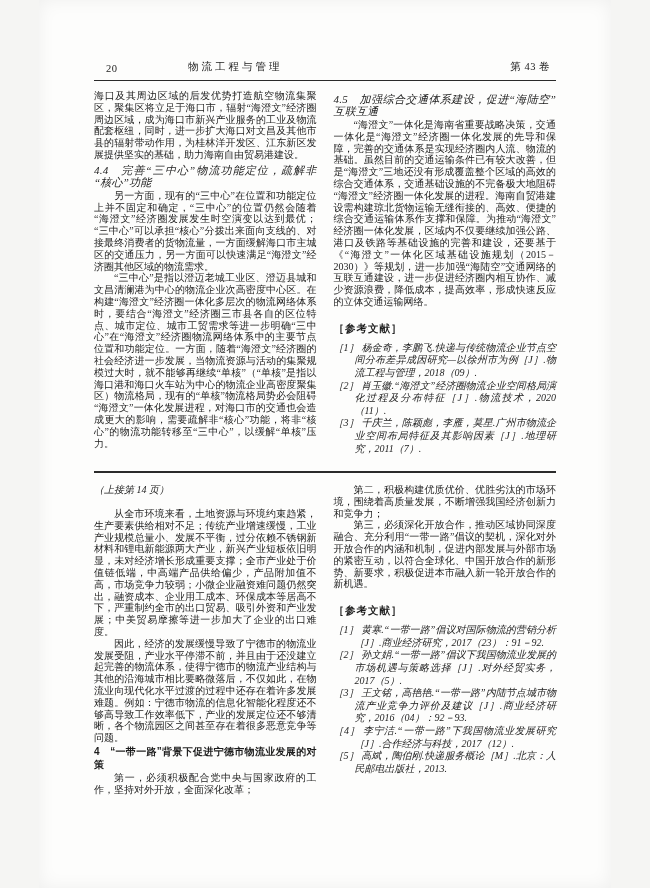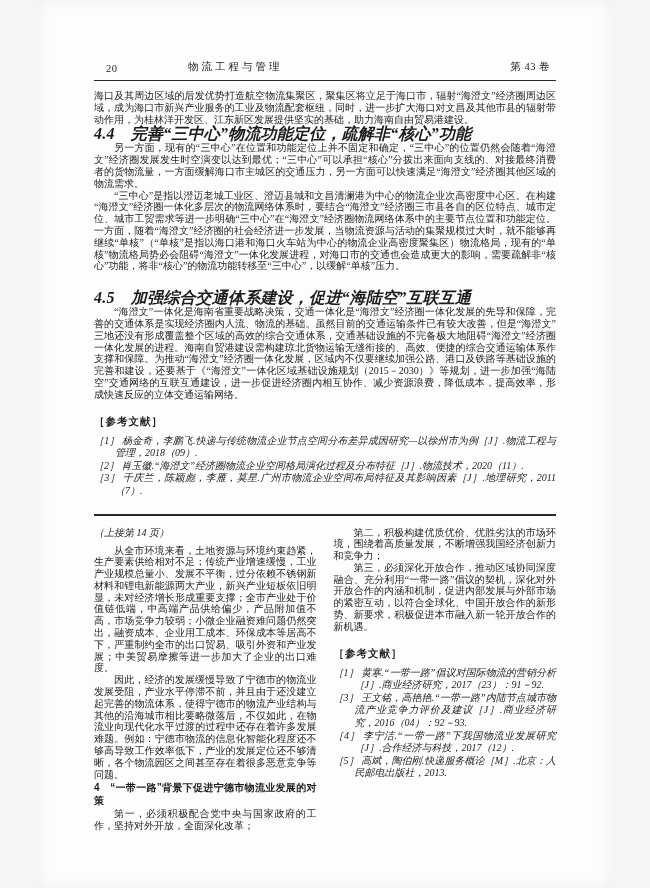--- a/index.html
+++ b/index.html
@@ -23,29 +23,29 @@
     padding: 0 4px 6px 4px;
     font-size: 10.5px;
     letter-spacing: 0.5px;
   }
   .page-header .pageno { width: 90px; text-align: left; padding-left: 8px; }
   .page-header .jtitle { flex: 1; text-align: left; letter-spacing: 3px; }
   .page-header .vol    { width: 90px; text-align: right; padding-right: 2px; }
   
   .row { display: flex; gap: 17px; }
   .col { flex: 1; min-width: 0; text-align: justify; }
-  .row.top { padding-top: 9px; flex-direction: column; }
+  .row.top { padding-top: 9px; }
   .row.bottom { padding-top: 11px; }
   p { line-height: 11.8px; }
   p.ind { text-indent: 2em; }
   p.cont { text-indent: 0; }
   .heading-italic {
-    font-weight: bold;
+    font-weight: normal;
     font-style: italic;
-    font-size: 16px;
+    font-size: 11px;
     line-height: 12px;
     margin: 3px 0 2px 0;
     letter-spacing: 0.2px;
   }
   .heading-bold {
     font-weight: bold;
     font-style: normal;
     font-family: "Liberation Sans", "DejaVu Sans", sans-serif;
     font-size: 10px;
     line-height: 12.5px;
@@ -64,21 +64,21 @@
     padding-left: 2.1em;
     text-indent: -2.1em;
     text-align: justify;
   }
   
   .article-divider {
     border: none;
     border-top: 2.6px solid #2b2b2b;
     margin: 16px 0 0 0;
   }
-  .cont-note { line-height: 12px; margin-bottom: 6px; font-style: italic; }
+  .cont-note { line-height: 12px; margin-bottom: 12px; font-style: italic; }
 </style>
 </head>
 <body>
 
 <div class="page">
   <div class="content">
 
     <header class="page-header">
       <span class="pageno">20</span>
       <span class="jtitle">物流工程与管理</span>
@@ -110,20 +110,21 @@
         <p class="ind">从全市环境来看，土地资源与环境约束趋紧，生产要素供给相对不足；传统产业增速缓慢，工业产业规模总量小、发展不平衡，过分依赖不锈钢新材料和锂电新能源两大产业，新兴产业短板依旧明显，未对经济增长形成重要支撑；全市产业处于价值链低端，中高端产品供给偏少，产品附加值不高，市场竞争力较弱；小微企业融资难问题仍然突出，融资成本、企业用工成本、环保成本等居高不下，严重制约全市的出口贸易、吸引外资和产业发展；中美贸易摩擦等进一步加大了企业的出口难度。</p>
         <p class="ind">因此，经济的发展缓慢导致了宁德市的物流业发展受阻，产业水平停滞不前，并且由于还没建立起完善的物流体系，使得宁德市的物流产业结构与其他的沿海城市相比要略微落后，不仅如此，在物流业向现代化水平过渡的过程中还存在着许多发展难题。例如：宁德市物流的信息化智能化程度还不够高导致工作效率低下，产业的发展定位还不够清晰，各个物流园区之间甚至存在着很多恶意竞争等问题。</p>
         <h4 class="heading-bold">4　“一带一路”背景下促进宁德市物流业发展的对策</h4>
         <p class="ind">第一，必须积极配合党中央与国家政府的工作，坚持对外开放，全面深化改革；</p>
       </div>
       <div class="col">
         <p class="ind">第二，积极构建优质优价、优胜劣汰的市场环境，围绕着高质量发展，不断增强我国经济创新力和竞争力；</p>
         <p class="ind">第三，必须深化开放合作，推动区域协同深度融合、充分利用“一带一路”倡议的契机，深化对外开放合作的内涵和机制，促进内部发展与外部市场的紧密互动，以符合全球化、中国开放合作的新形势、新要求，积极促进本市融入新一轮开放合作的新机遇。</p>
         <div class="ref-title">［参考文献］</div>
         <p class="ref">［1］ 黄寒.“一带一路”倡议对国际物流的营销分析［J］.商业经济研究，2017（23）：91－92.</p>
+        <p class="ref">［2］ 孙文娟.“一带一路”倡议下我国物流业发展的市场机遇与策略选择［J］.对外经贸实务，2017（5）.</p>
         <p class="ref">［3］ 王文铭，高艳艳.“一带一路”内陆节点城市物流产业竞争力评价及建议［J］.商业经济研究，2016（04）：92－93.</p>
         <p class="ref">［4］ 李宁洁.“一带一路”下我国物流业发展研究［J］.合作经济与科技，2017（12）.</p>
         <p class="ref">［5］ 高斌，陶伯刚.快递服务概论［M］.北京：人民邮电出版社，2013.</p>
       </div>
     </section>
 
   </div>
 </div>
 
 </body></html>

